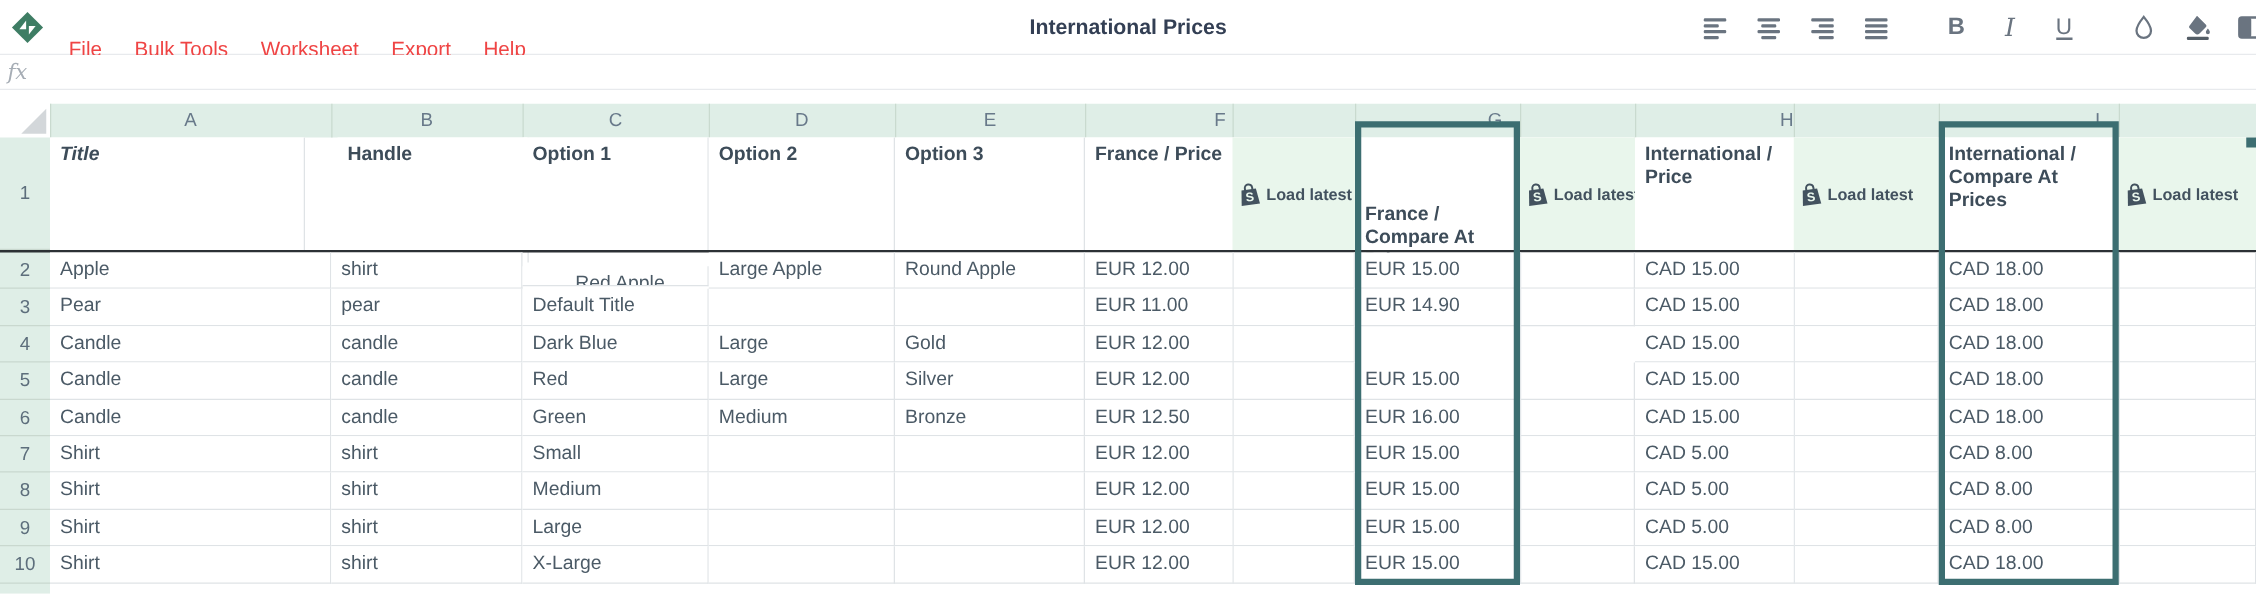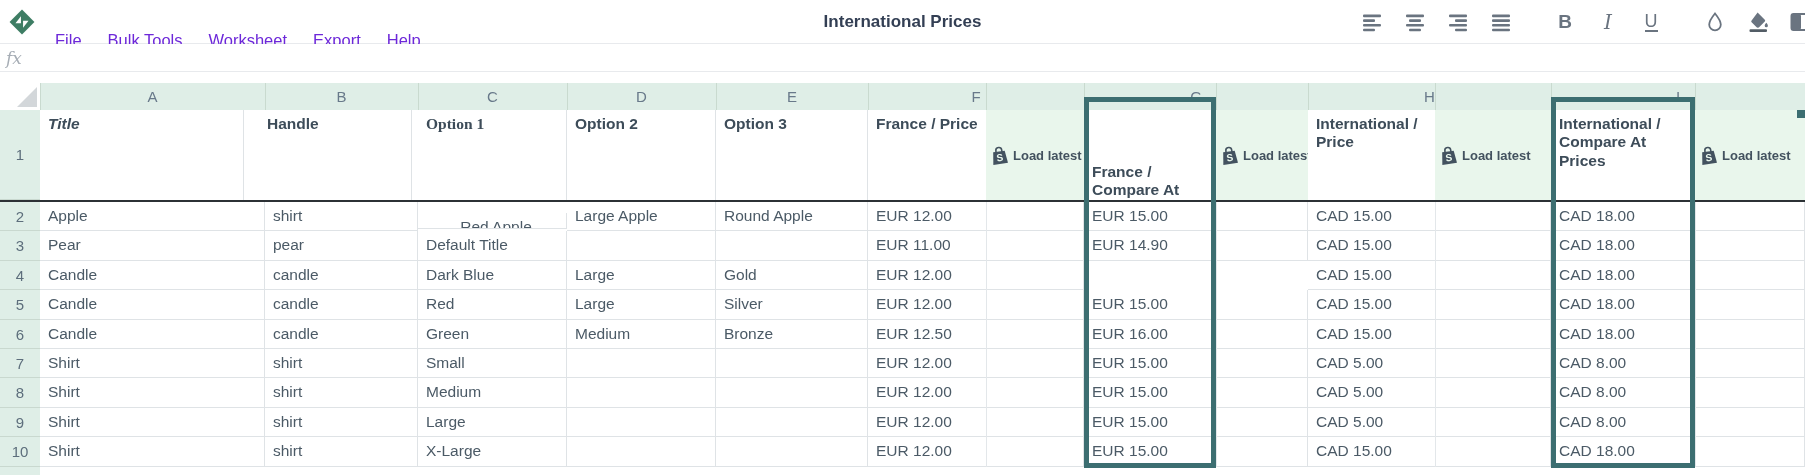--- a/index.html
+++ b/index.html
@@ -5,21 +5,21 @@
   * { margin:0; padding:0; box-sizing:border-box; }
   html,body { width:1805px; height:475px; overflow:hidden; background:#fff;
     font-family:"Liberation Sans","DejaVu Sans",sans-serif; }
   #stage { position:relative; width:1805px; height:475px; background:#fff; }
 
   
   #menubar { position:absolute; left:0; top:0; width:1805px; height:44px;
     border-bottom:1px solid #e8eaed; background:#fff; }
   #logo { position:absolute; left:9px; top:9px; width:26px; height:26px; }
   #nav { position:absolute; left:55px; top:0; height:44px; display:flex; align-items:center; gap:26px; }
-  .mi { font-size:16.5px; color:#6d28d9; cursor:pointer; white-space:nowrap;margin-top:36px; }
+  .mi { font-size:16.5px; color:#ef4444; cursor:pointer; white-space:nowrap;margin-top:36px; }
   #wstitle { position:absolute; left:50%; transform:translateX(-50%); top:0; height:44px;
     display:flex; align-items:center; font-size:17px; font-weight:700; color:#333f54; white-space:nowrap; }
   #fmt-toolbar { position:absolute; left:1360px; top:0; height:44px; display:flex; align-items:center; gap:19px; }
   .tbtn { width:24px; height:24px; display:flex; align-items:center; justify-content:center; color:#6a7480; }
   .gap-before { margin-left:21px; }
   .glyph-b { font-size:19px; font-weight:800; color:#6a7480; }
   .glyph-i { font-size:20px; font-style:italic; font-family:"DejaVu Serif","Liberation Serif",serif; color:#6a7480; }
   .glyph-u { font-size:18px; color:#6a7480; border-bottom:2px solid #6a7480; line-height:1.05; }
 
   
@@ -171,25 +171,25 @@
       <div class="abs rownum gcell" style="left: 0px; top: 177.8px; width: 40px; height: 29.4px; line-height: 29.4px;">4</div>
       <div class="abs rownum gcell" style="left: 0px; top: 207.2px; width: 40px; height: 29.4px; line-height: 29.4px;">5</div>
       <div class="abs rownum gcell" style="left: 0px; top: 236.6px; width: 40px; height: 29.4px; line-height: 29.4px;">6</div>
       <div class="abs rownum gcell" style="left: 0px; top: 266px; width: 40px; height: 29.4px; line-height: 29.4px;">7</div>
       <div class="abs rownum gcell" style="left: 0px; top: 295.4px; width: 40px; height: 29.4px; line-height: 29.4px;">8</div>
       <div class="abs rownum gcell" style="left: 0px; top: 324.8px; width: 40px; height: 29.4px; line-height: 29.4px;">9</div>
       <div class="abs rownum gcell" style="left: 0px; top: 354.2px; width: 40px; height: 29.4px; line-height: 29.4px;">10</div>
       <div class="abs hcell" style="left: 40px; top: 27px; width: 204px; height: 90px; font-style: italic;">
         <div class="htext" style="width: 225px;">Title</div>
       </div>
-      <div class="abs hcell" style="left: 259px; top: 27px; width: 153px; height: 100px;">
+      <div class="abs hcell" style="left: 270px; top: 27px; width: 153px; height: 100px;">
         <div class="htext" style="width: 153px;">Handle</div>
       </div>
       <div class="abs hcell" style="left: 418px; top: 27px; width: 149px; height: 90px;">
-        <div class="htext" style="width: 149px; font-family: Liberation Serif, serif;">Option 1</div>
+        <div class="htext" style="width: 149px;">Option 1</div>
       </div>
       <div class="abs hcell" style="left: 567px; top: 27px; width: 149px; height: 90px;">
         <div class="htext" style="width: 149px;">Option 2</div>
       </div>
       <div class="abs hcell" style="left: 716px; top: 27px; width: 152px; height: 90px;">
         <div class="htext" style="width: 152px;">Option 3</div>
       </div>
       <div class="abs hcell" style="left: 868px; top: 27px; width: 216px; height: 90px;">
         <div class="htext" style="width: 118px;">France / Price</div>
         <div class="chip" style="left: 118px; width: 98px; height: 90px;">

